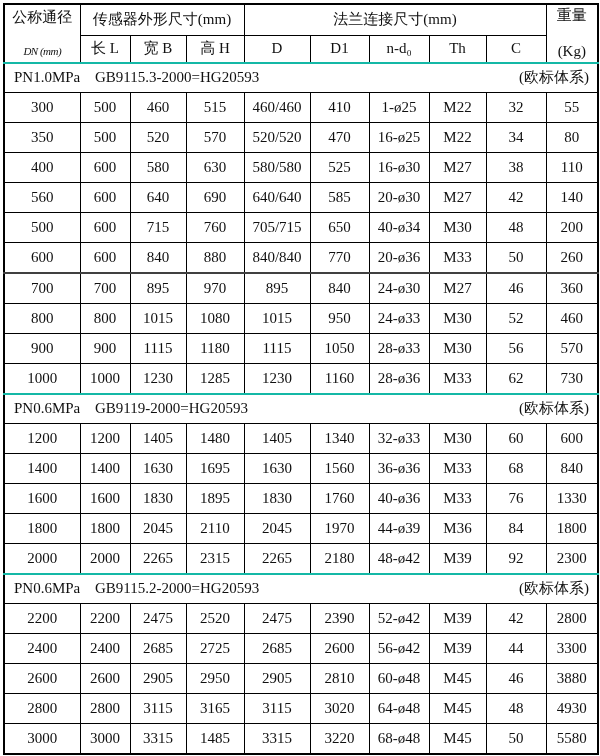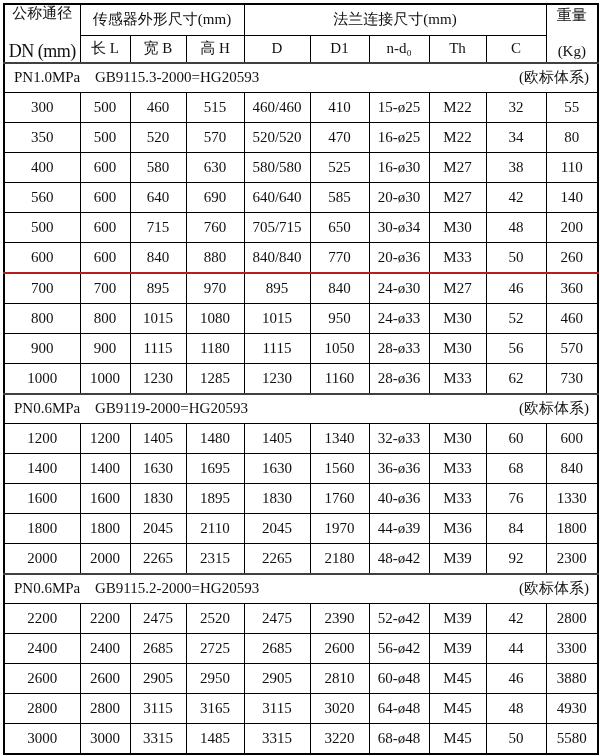--- a/index.html
+++ b/index.html
@@ -34,32 +34,33 @@
     padding: 0;
     font-weight: normal;
     font-size: 15px;
     line-height: 1.15;
     overflow: hidden;
     white-space: nowrap;
   }
   tr.h1 th { height: 30px; }
   tr.h2 th { height: 26px; }
   .dn-line2 {
-    font-size: 18px;
+    font-size: 11px;
     letter-spacing: -0.5px;
     margin-top: 19px;
+    font-style: italic;
   }
   .weight-line2 { margin-top: 18px; }
   tbody td { height: 29px; }
   tr.section-row td {
     height: 28px;
-    border-top: 2px solid #404040;
+    border-top: 2px solid #14b8a6;
     text-align: left;
   }
-  tr.stitch-top td { border-top: 2px solid #b91c1c; }
+  tr.stitch-top td { border-top: 2px solid #404040; }
   .section-wrap {
     display: flex;
     align-items: center;
     padding: 0 8px 0 9px;
   }
   .section-pressure {
     width: 81px;
     flex: 0 0 auto;
     text-align: left;
   }
@@ -123,21 +124,21 @@
             </div>
           </td>
         </tr>
         <tr>
           <td>300</td>
           <td>500</td>
           <td>460</td>
           <td>515</td>
           <td>460/460</td>
           <td>410</td>
-          <td>15-ø25</td>
+          <td>1-ø25</td>
           <td>M22</td>
           <td>32</td>
           <td>55</td>
         </tr>
         <tr>
           <td>350</td>
           <td>500</td>
           <td>520</td>
           <td>570</td>
           <td>520/520</td>
@@ -171,21 +172,21 @@
           <td>42</td>
           <td>140</td>
         </tr>
         <tr>
           <td>500</td>
           <td>600</td>
           <td>715</td>
           <td>760</td>
           <td>705/715</td>
           <td>650</td>
-          <td>30-ø34</td>
+          <td>40-ø34</td>
           <td>M30</td>
           <td>48</td>
           <td>200</td>
         </tr>
         <tr>
           <td>600</td>
           <td>600</td>
           <td>840</td>
           <td>880</td>
           <td>840/840</td>

